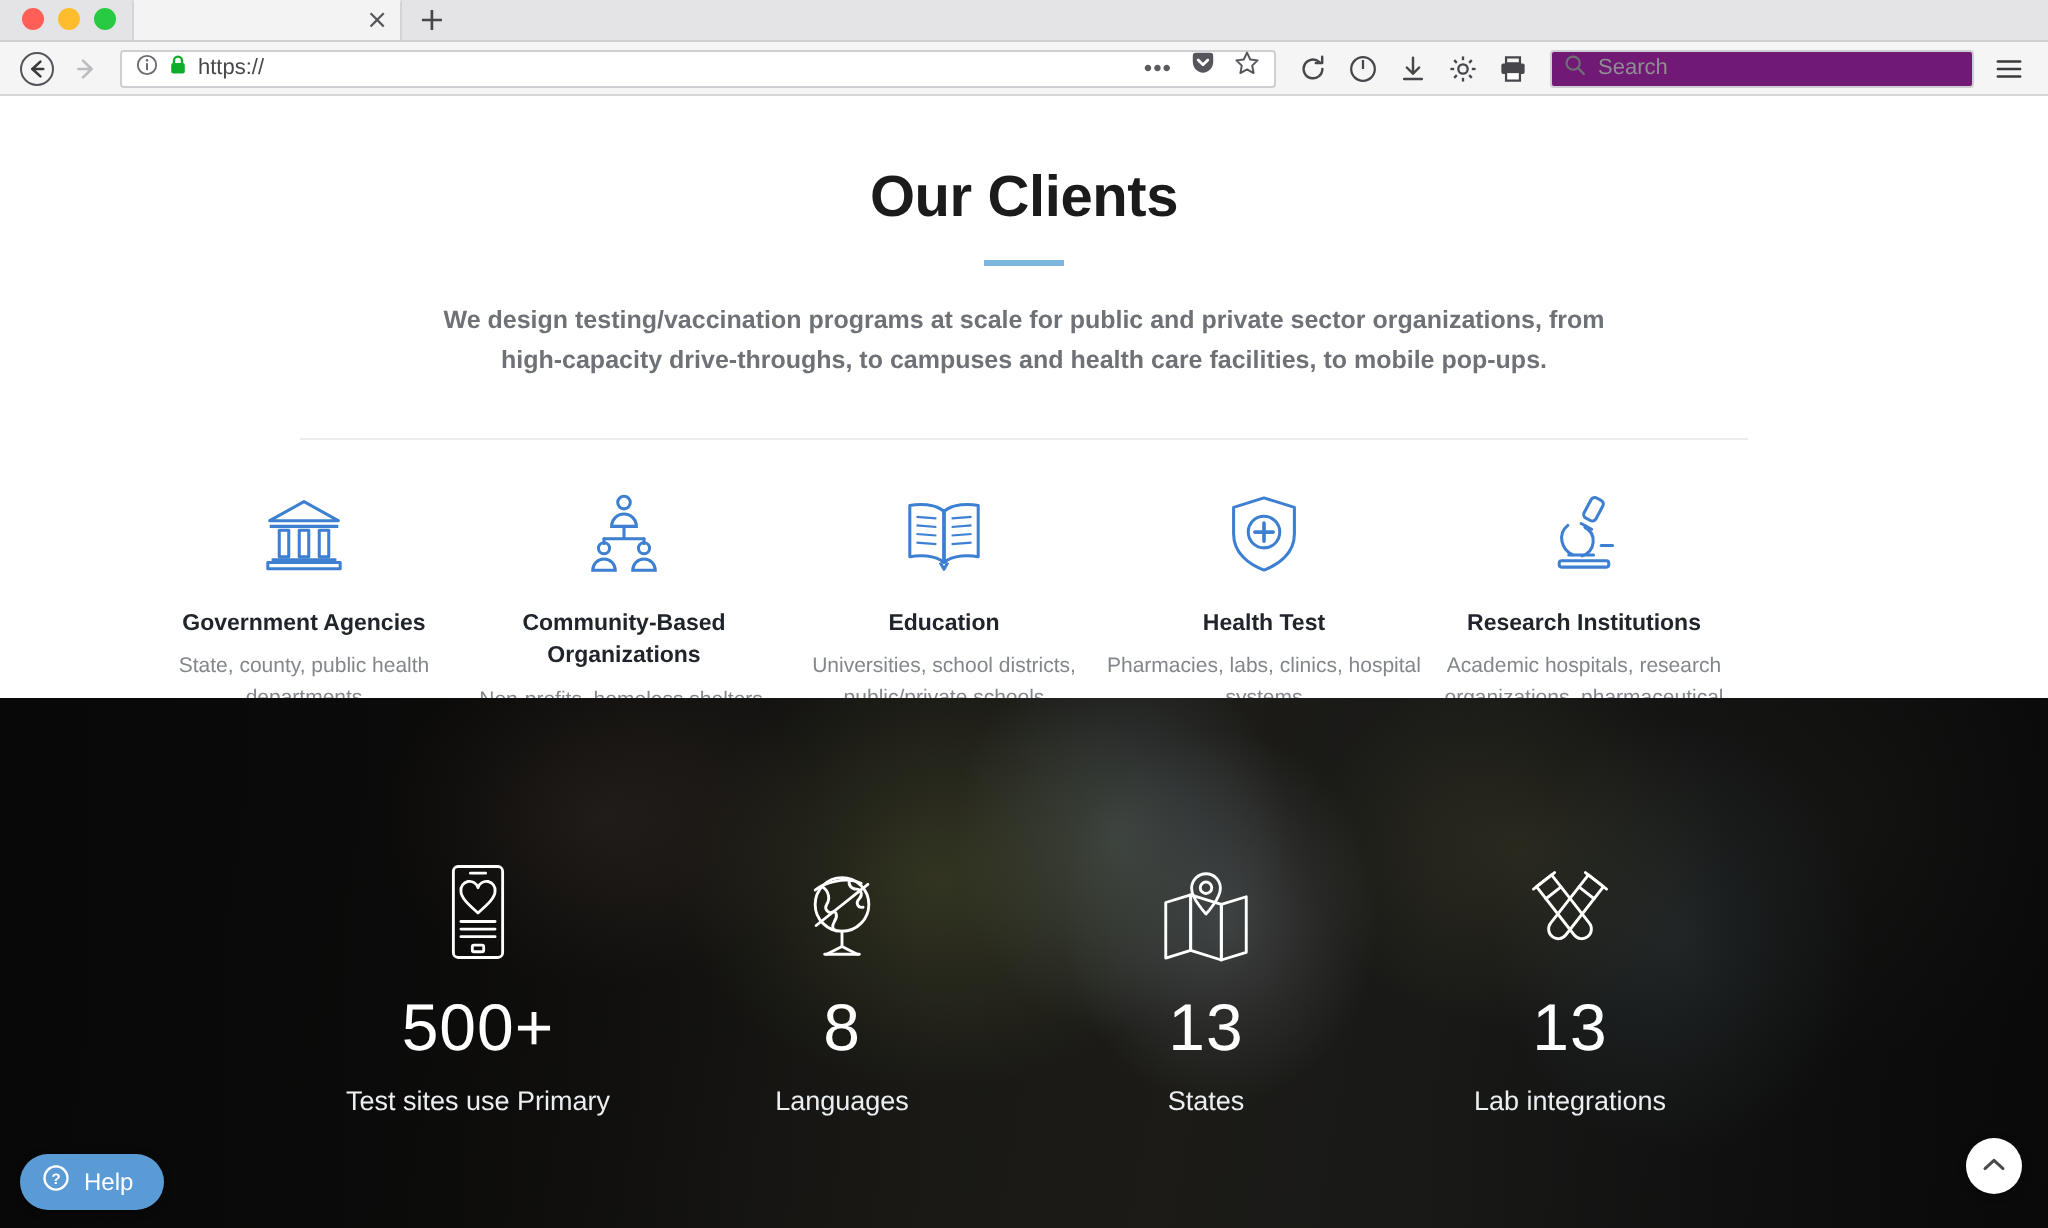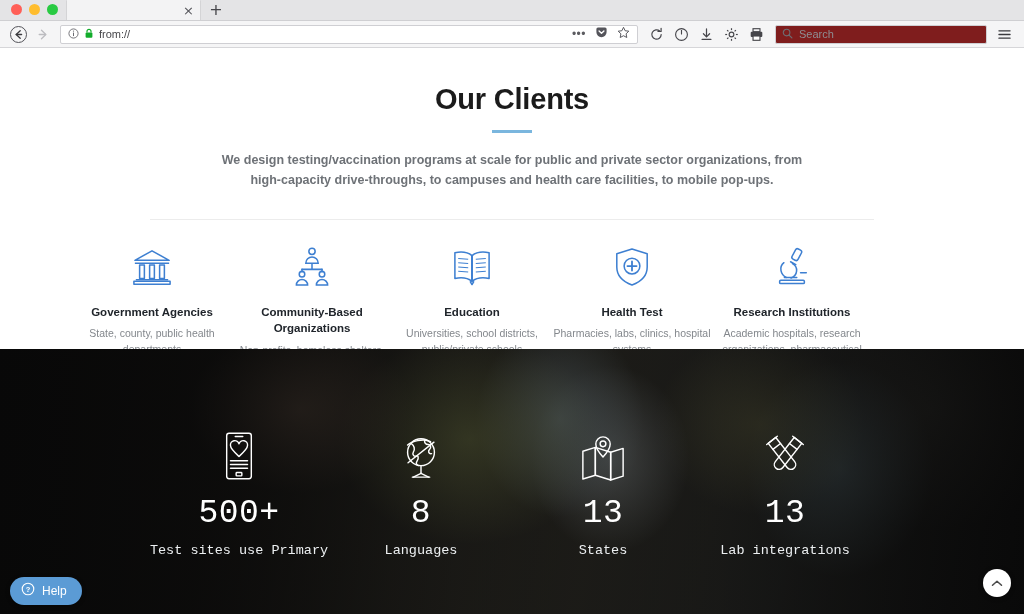--- a/index.html
+++ b/index.html
@@ -62,21 +62,21 @@
   }
   .url-text {
     flex: 1; font-size: 11px; color: #47474b;
     font-family: "Liberation Sans", sans-serif;
     white-space: nowrap; overflow: hidden;
   }
   .url-icons { display: flex; align-items: center; gap: 9px; padding-right: 3px; }
   .url-icons .dots { font-size: 12px; color: #5b5b60; letter-spacing: 0.5px; line-height: 1; }
 
   .searchbar {
-    width: 212px; height: 19px; background: #7f1d1d;
+    width: 212px; height: 19px; background: #701a75;
     border: 1px solid #cfcfd3; border-radius: 2px;
     display: flex; align-items: center; gap: 6px; padding: 0 6px;
     margin-left: 6px;
   }
   .search-ph { font-size: 11px; color: #8e8e93; }
   .hamburger {
     width: 24px; height: 25px; display: flex; align-items: center; justify-content: center;
     margin-left: 5px;
   }
 
@@ -134,21 +134,21 @@
       radial-gradient(ellipse 130px 150px at 840px 120px, rgba(120,150,160,0.6), rgba(0,0,0,0) 72%),
       radial-gradient(ellipse 200px 160px at 930px 60px, rgba(90,88,80,0.5), rgba(0,0,0,0) 75%),
       linear-gradient(100deg, #0a0908 0%, #14110e 22%, #2c2a22 40%, #35332a 58%, #2a2b28 76%, #141414 100%);
   }
   .stats-scrim {
     position: absolute; inset: 0;
     background: linear-gradient(90deg, rgba(8,8,8,0.96) 0%, rgba(10,10,10,0.80) 22%, rgba(12,12,12,0.62) 45%, rgba(12,12,12,0.62) 70%, rgba(8,8,8,0.88) 100%);
   }
   .stats-row {
     position: absolute; left: 0; right: 0; top: 78px;
-    display: flex; justify-content: center; gap: 0; font-family: Liberation Mono, monospace;
+    display: flex; justify-content: center; gap: 0;
   }
   .stat { width: 182px; text-align: center; }
   .stat-icon { height: 54px; display: flex; align-items: flex-end; justify-content: center; }
   .stat-icon svg { display: block; }
   .stat-value {
     margin-top: 16px; font-size: 33px; color: #ffffff; font-weight: 300;
     line-height: 1; letter-spacing: 0.5px;
   }
   .stat-label { margin-top: 13px; font-size: 13.5px; color: #eceff1; }
 
@@ -209,21 +209,21 @@
           <line x1="6" y1="5" x2="6" y2="8.8" stroke="#6a6a70" stroke-width="1.1"></line>
           <circle cx="6" cy="3.4" r="0.7" fill="#6a6a70"></circle>
         </svg>
       </span>
       <span>
         <svg width="10" height="11" viewBox="0 0 10 11">
           <path d="M3 4.6 V3.3 a2 2 0 0 1 4 0 V4.6" fill="none" stroke="#12ac2b" stroke-width="1.2"></path>
           <rect x="1.6" y="4.5" width="6.8" height="5.3" rx="1" fill="#12ac2b"></rect>
         </svg>
       </span>
-      <span class="url-text" title="Search or enter address">from://</span>
+      <span class="url-text" title="Search or enter address">https://</span>
       <span class="url-icons">
         <span class="dots">•••</span>
         <span>
           <svg width="13" height="13" viewBox="0 0 14 14">
             <path d="M1.5 3.2 a1.7 1.7 0 0 1 1.7-1.7 h7.6 a1.7 1.7 0 0 1 1.7 1.7 v3.1 c0 3.3-2.6 5.9-5.5 5.9 S1.5 9.6 1.5 6.3 Z" fill="#55555b"></path>
             <path d="M4.4 5.4 L7 7.9 L9.6 5.4" fill="none" stroke="#ffffff" stroke-width="1.5" stroke-linecap="round" stroke-linejoin="round"></path>
           </svg>
         </span>
         <span>
           <svg width="13" height="13" viewBox="0 0 14 14">

